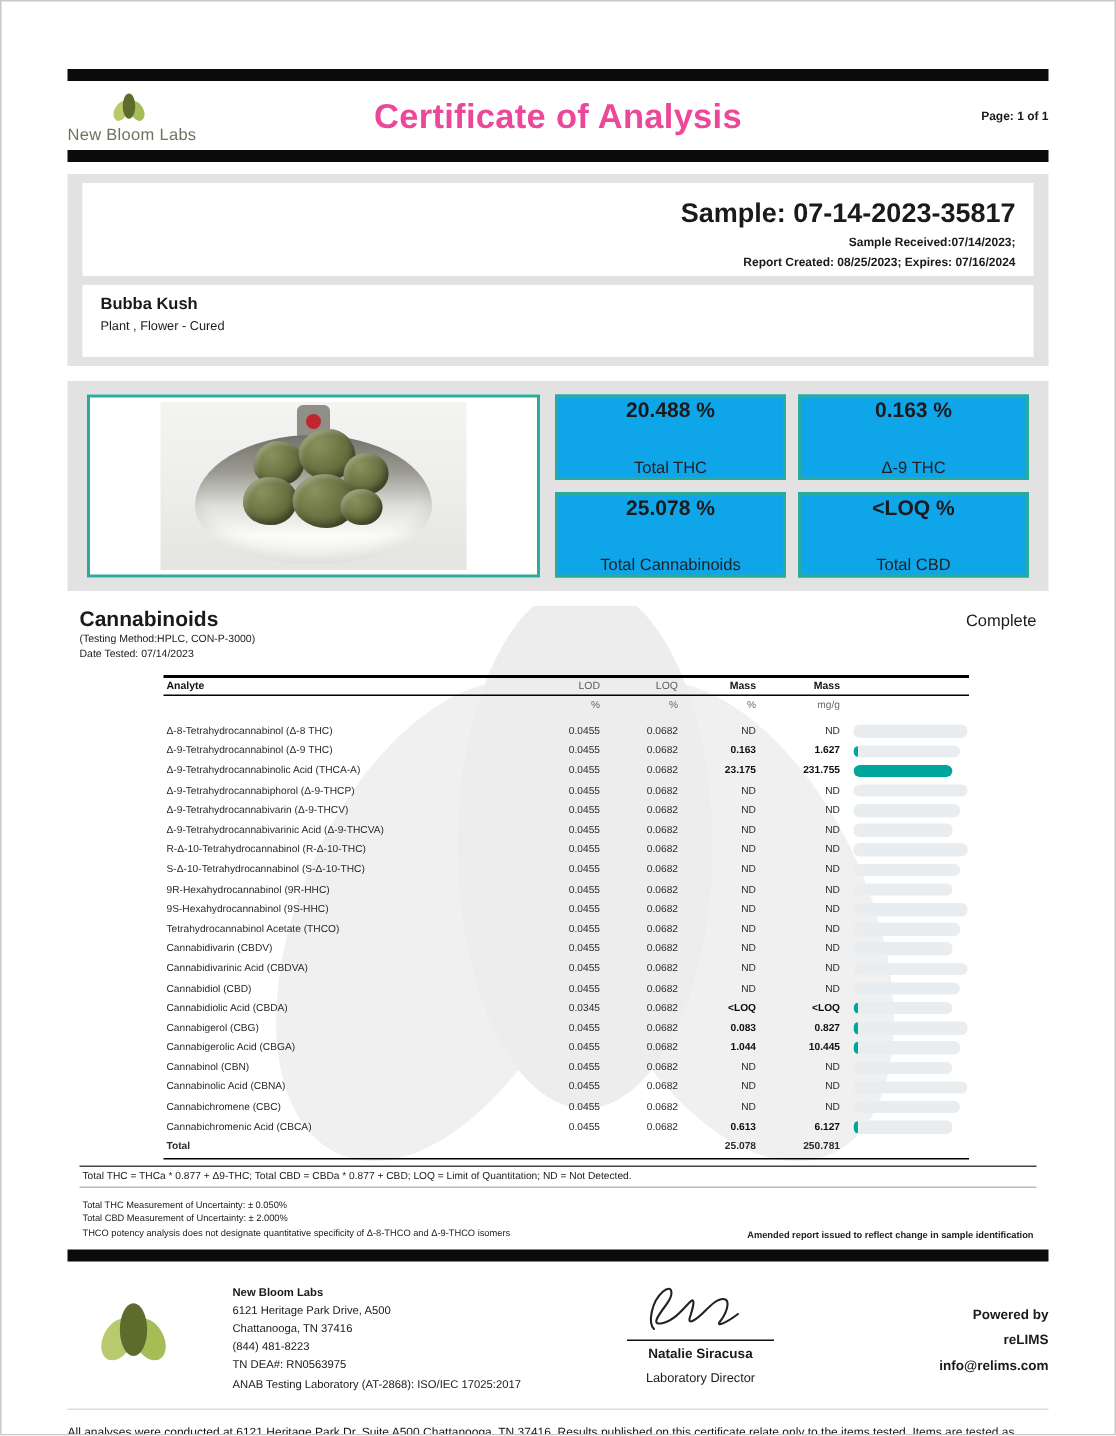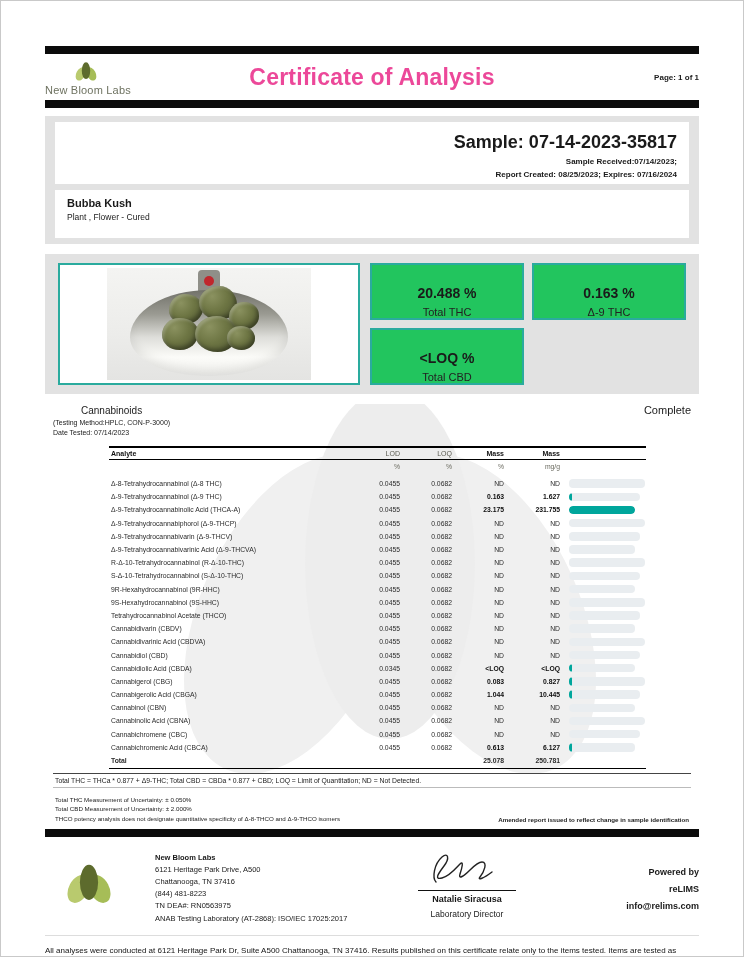--- a/index.html
+++ b/index.html
@@ -26,28 +26,28 @@
   .product-type{font-size:8.5px;margin-top:3px;}
   
   .sum-panel{margin-top:10px;padding:9px 13px;display:flex;gap:10px;background:#e2e2e2;}
   .photo-box{flex:0 0 302px;height:122px;border:2px solid var(--teal);background:#fff;display:flex;align-items:center;justify-content:center;}
   .photo{position:relative;width:204px;height:112px;background:linear-gradient(180deg,#f4f4f2 0%,#ececea 60%,#e4e4e2 100%);overflow:hidden;}
   .photo .tab{position:absolute;left:50%;top:2px;transform:translateX(-50%);width:22px;height:34px;background:#8f8f88;border-radius:4px 4px 2px 2px;}
   .photo .reddot{position:absolute;left:50%;top:8px;transform:translateX(-50%);width:10px;height:10px;border-radius:50%;background:#c0272d;}
   .photo .dish{position:absolute;left:50%;bottom:4px;transform:translateX(-50%);width:158px;height:86px;border-radius:50% 50% 48% 48%/55% 55% 45% 45%;background:linear-gradient(180deg,#72726a 0%,#9a9a92 28%,#dededa 55%,#fbfbf8 78%,#f1f1ee 100%);box-shadow:inset 0 -6px 10px rgba(0,0,0,.08);}
   .bud{position:absolute;background:radial-gradient(circle at 35% 30%,#8b9260 0%,#6d7543 45%,#4d5430 100%);box-shadow:inset -2px -3px 4px rgba(0,0,0,.35), inset 2px 2px 3px rgba(255,255,255,.25);}
   .sum-grid{flex:1;display:grid;grid-template-columns:1fr 1fr;grid-template-rows:1fr 1fr;gap:8px;}
-  .sum-box{border:2px solid var(--teal);background:#22c55e;display:flex;flex-direction:column;align-items:center;justify-content:flex-end;gap:5px;}
+  .sum-box{border:2px solid var(--teal);background:#0ea5e9;display:flex;flex-direction:column;align-items:center;justify-content:space-between;gap:5px;}
   .sum-val{font-size:14px;font-weight:bold;}
   .sum-lbl{font-size:11px;color:#222;}
   
   .cann{position:relative;padding:8px 8px 0;}
   .wm{position:absolute;pointer-events:none;z-index:0;}
   .cann-head{position:relative;z-index:1;display:flex;align-items:baseline;justify-content:space-between;margin-top:2px;}
-  .cann-title{font-size:10px;font-weight:normal;margin-left:28px;}
+  .cann-title{font-size:14px;font-weight:bold;}
   .cann-status{font-size:11px;}
   .cann-sub{position:relative;z-index:1;font-size:7px;margin-top:3px;}
   .tblwrap{position:relative;z-index:1;margin:10px 0 0 56px;width:537px;}
   .trow{display:flex;align-items:center;height:13.2px;font-size:6.8px;color:#2b2b2b;}
   .thead{border-top:2px solid #000;border-bottom:1.5px solid #000;height:14px;font-size:7px;}
   .c-name{flex:1;padding-left:2px;}
   .c-num{width:52px;text-align:right;}
   .c-num2{width:56px;text-align:right;}
   .c-bar{width:86px;padding-left:9px;display:flex;align-items:center;}
   .hd{font-weight:bold;color:#111;}
@@ -127,20 +127,24 @@
       <div class="sum-grid">
         <div class="sum-box">
           <div class="sum-val">20.488 %</div>
           <div class="sum-lbl">Total THC</div>
         </div>
         <div class="sum-box">
           <div class="sum-val">0.163 %</div>
           <div class="sum-lbl">Δ-9 THC</div>
         </div>
         <div class="sum-box">
+          <div class="sum-val">25.078 %</div>
+          <div class="sum-lbl">Total Cannabinoids</div>
+        </div>
+        <div class="sum-box">
           <div class="sum-val">&lt;LOQ %</div>
           <div class="sum-lbl">Total CBD</div>
         </div>
       </div>
     </div>
 
     <div class="cann">
       <svg class="wm" width="460" height="380" viewBox="0 0 460 380" style="left:110px;top:10px">
         <ellipse cx="140" cy="210" rx="95" ry="170" transform="rotate(24 140 210)" fill="#f0f0f0"></ellipse>
         <ellipse cx="330" cy="210" rx="95" ry="170" transform="rotate(-24 330 210)" fill="#f0f0f0"></ellipse>

